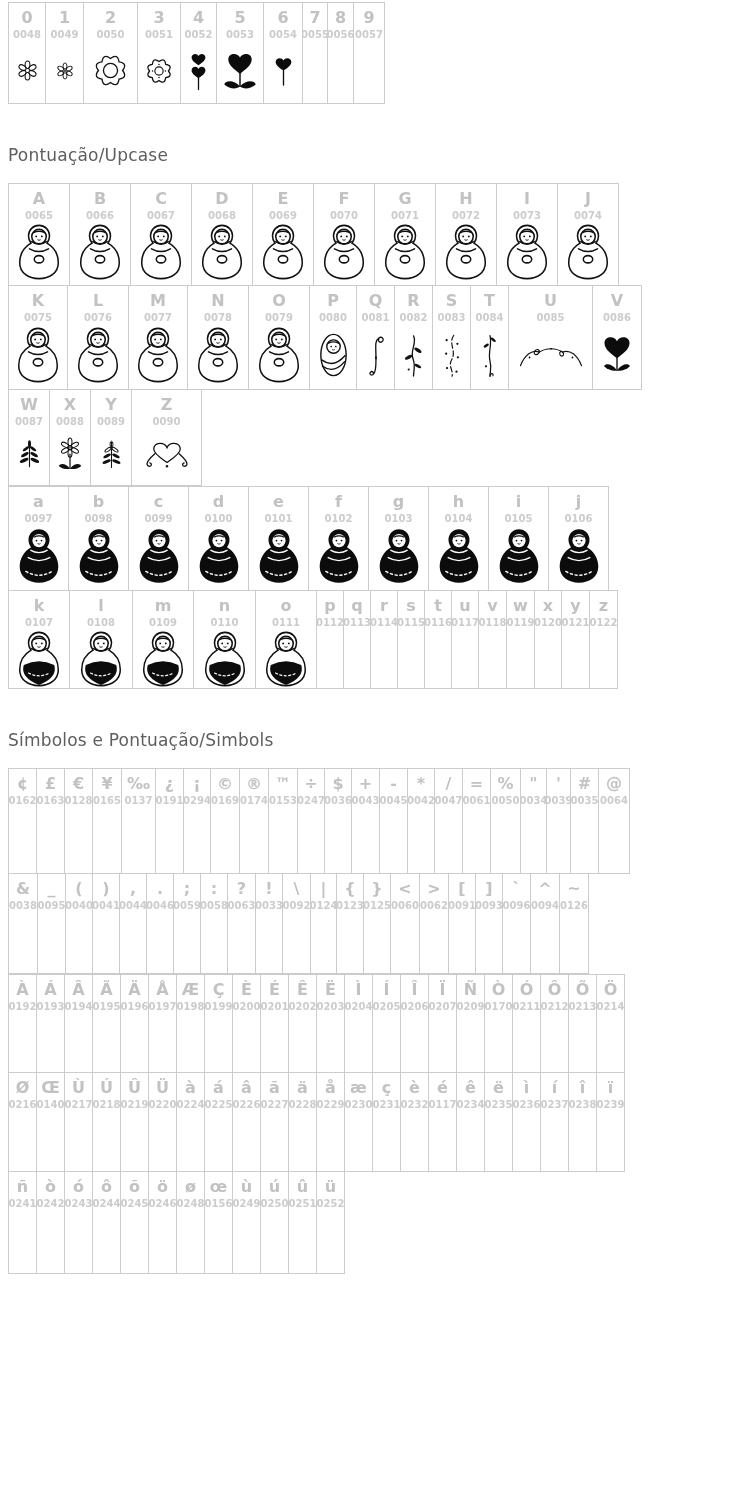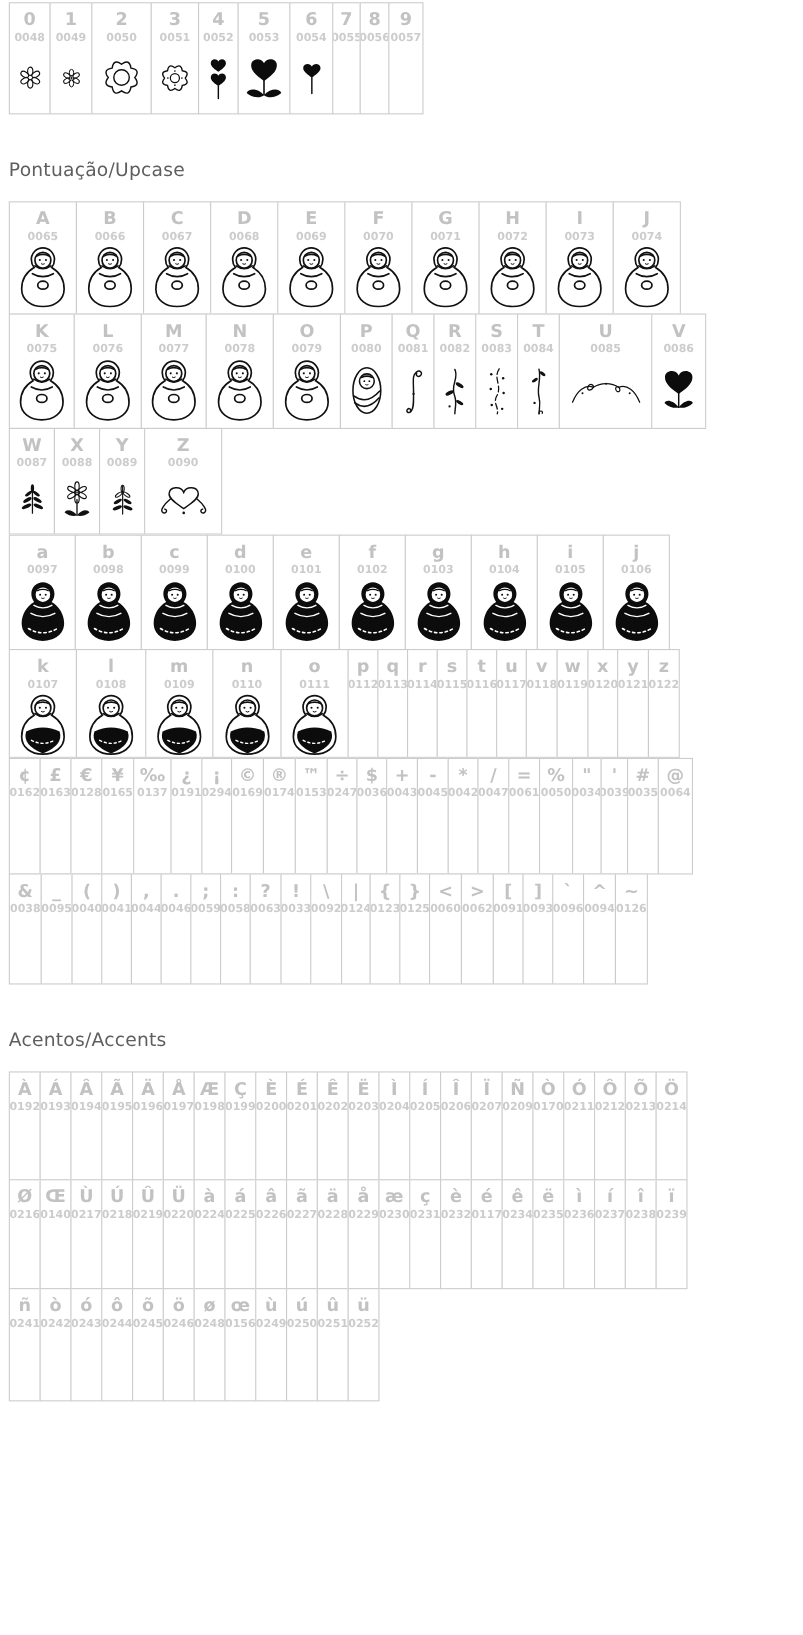--- a/index.html
+++ b/index.html
@@ -753,20 +753,21 @@
           </div>
           <div class="cell" style="width: 29px; height: 99px;">
             <div class="ch">z</div>
             <div class="code">0122</div>
             <div class="glyph"></div>
           </div>
         </div>
       </div>
   </div>
   <div class="section">
+    <h2>Símbolos e Pontuação/Simbols</h2>
     <div class="grid">
         <div class="row">
           <div class="cell" style="width: 29px; height: 106px;">
             <div class="ch">¢</div>
             <div class="code">0162</div>
             <div class="glyph"></div>
           </div>
           <div class="cell" style="width: 29px; height: 106px;">
             <div class="ch">£</div>
             <div class="code">0163</div>
@@ -976,21 +977,20 @@
           </div>
           <div class="cell" style="width: 30px; height: 101px;">
             <div class="ch">~</div>
             <div class="code">0126</div>
             <div class="glyph"></div>
           </div>
         </div>
       </div>
   </div>
   <div class="section">
-    <h2>Acentos/Accents</h2>
     <div class="grid">
         <div class="row">
           <div class="cell" style="width: 29px; height: 99px;">
             <div class="ch">À</div>
             <div class="code">0192</div>
             <div class="glyph"></div>
           </div>
           <div class="cell" style="width: 29px; height: 99px;">
             <div class="ch">Á</div>
             <div class="code">0193</div>

